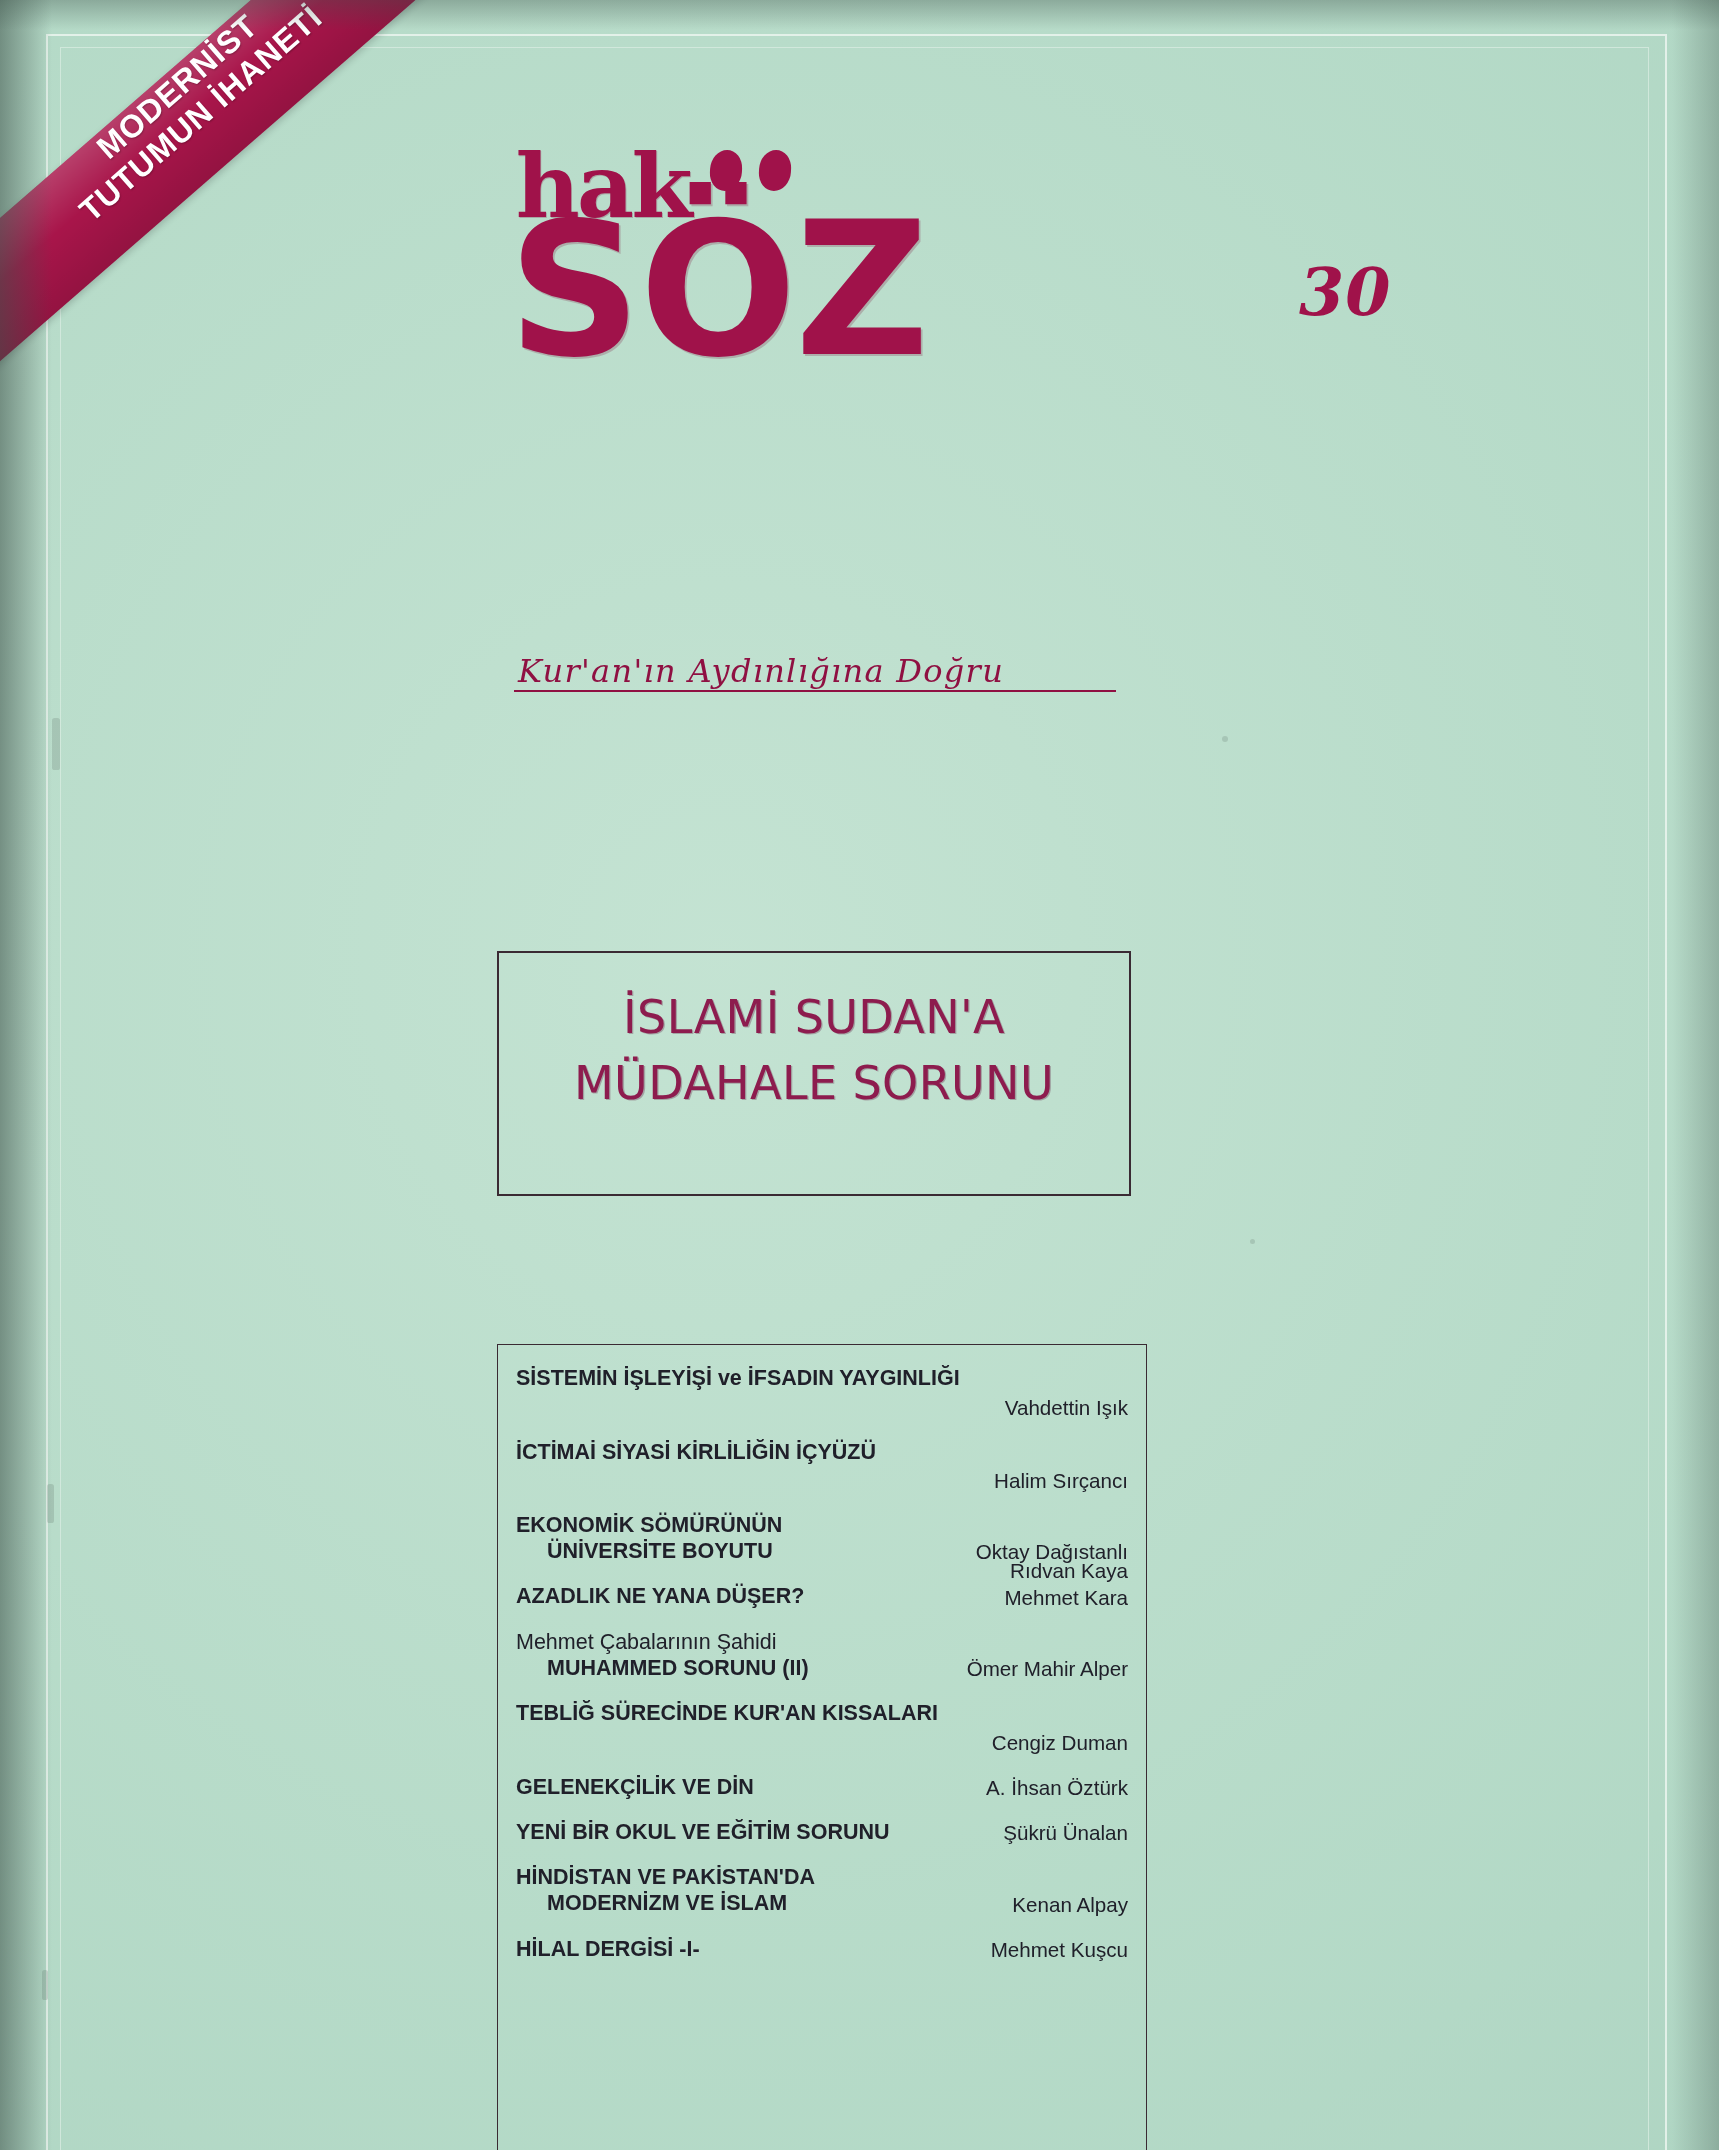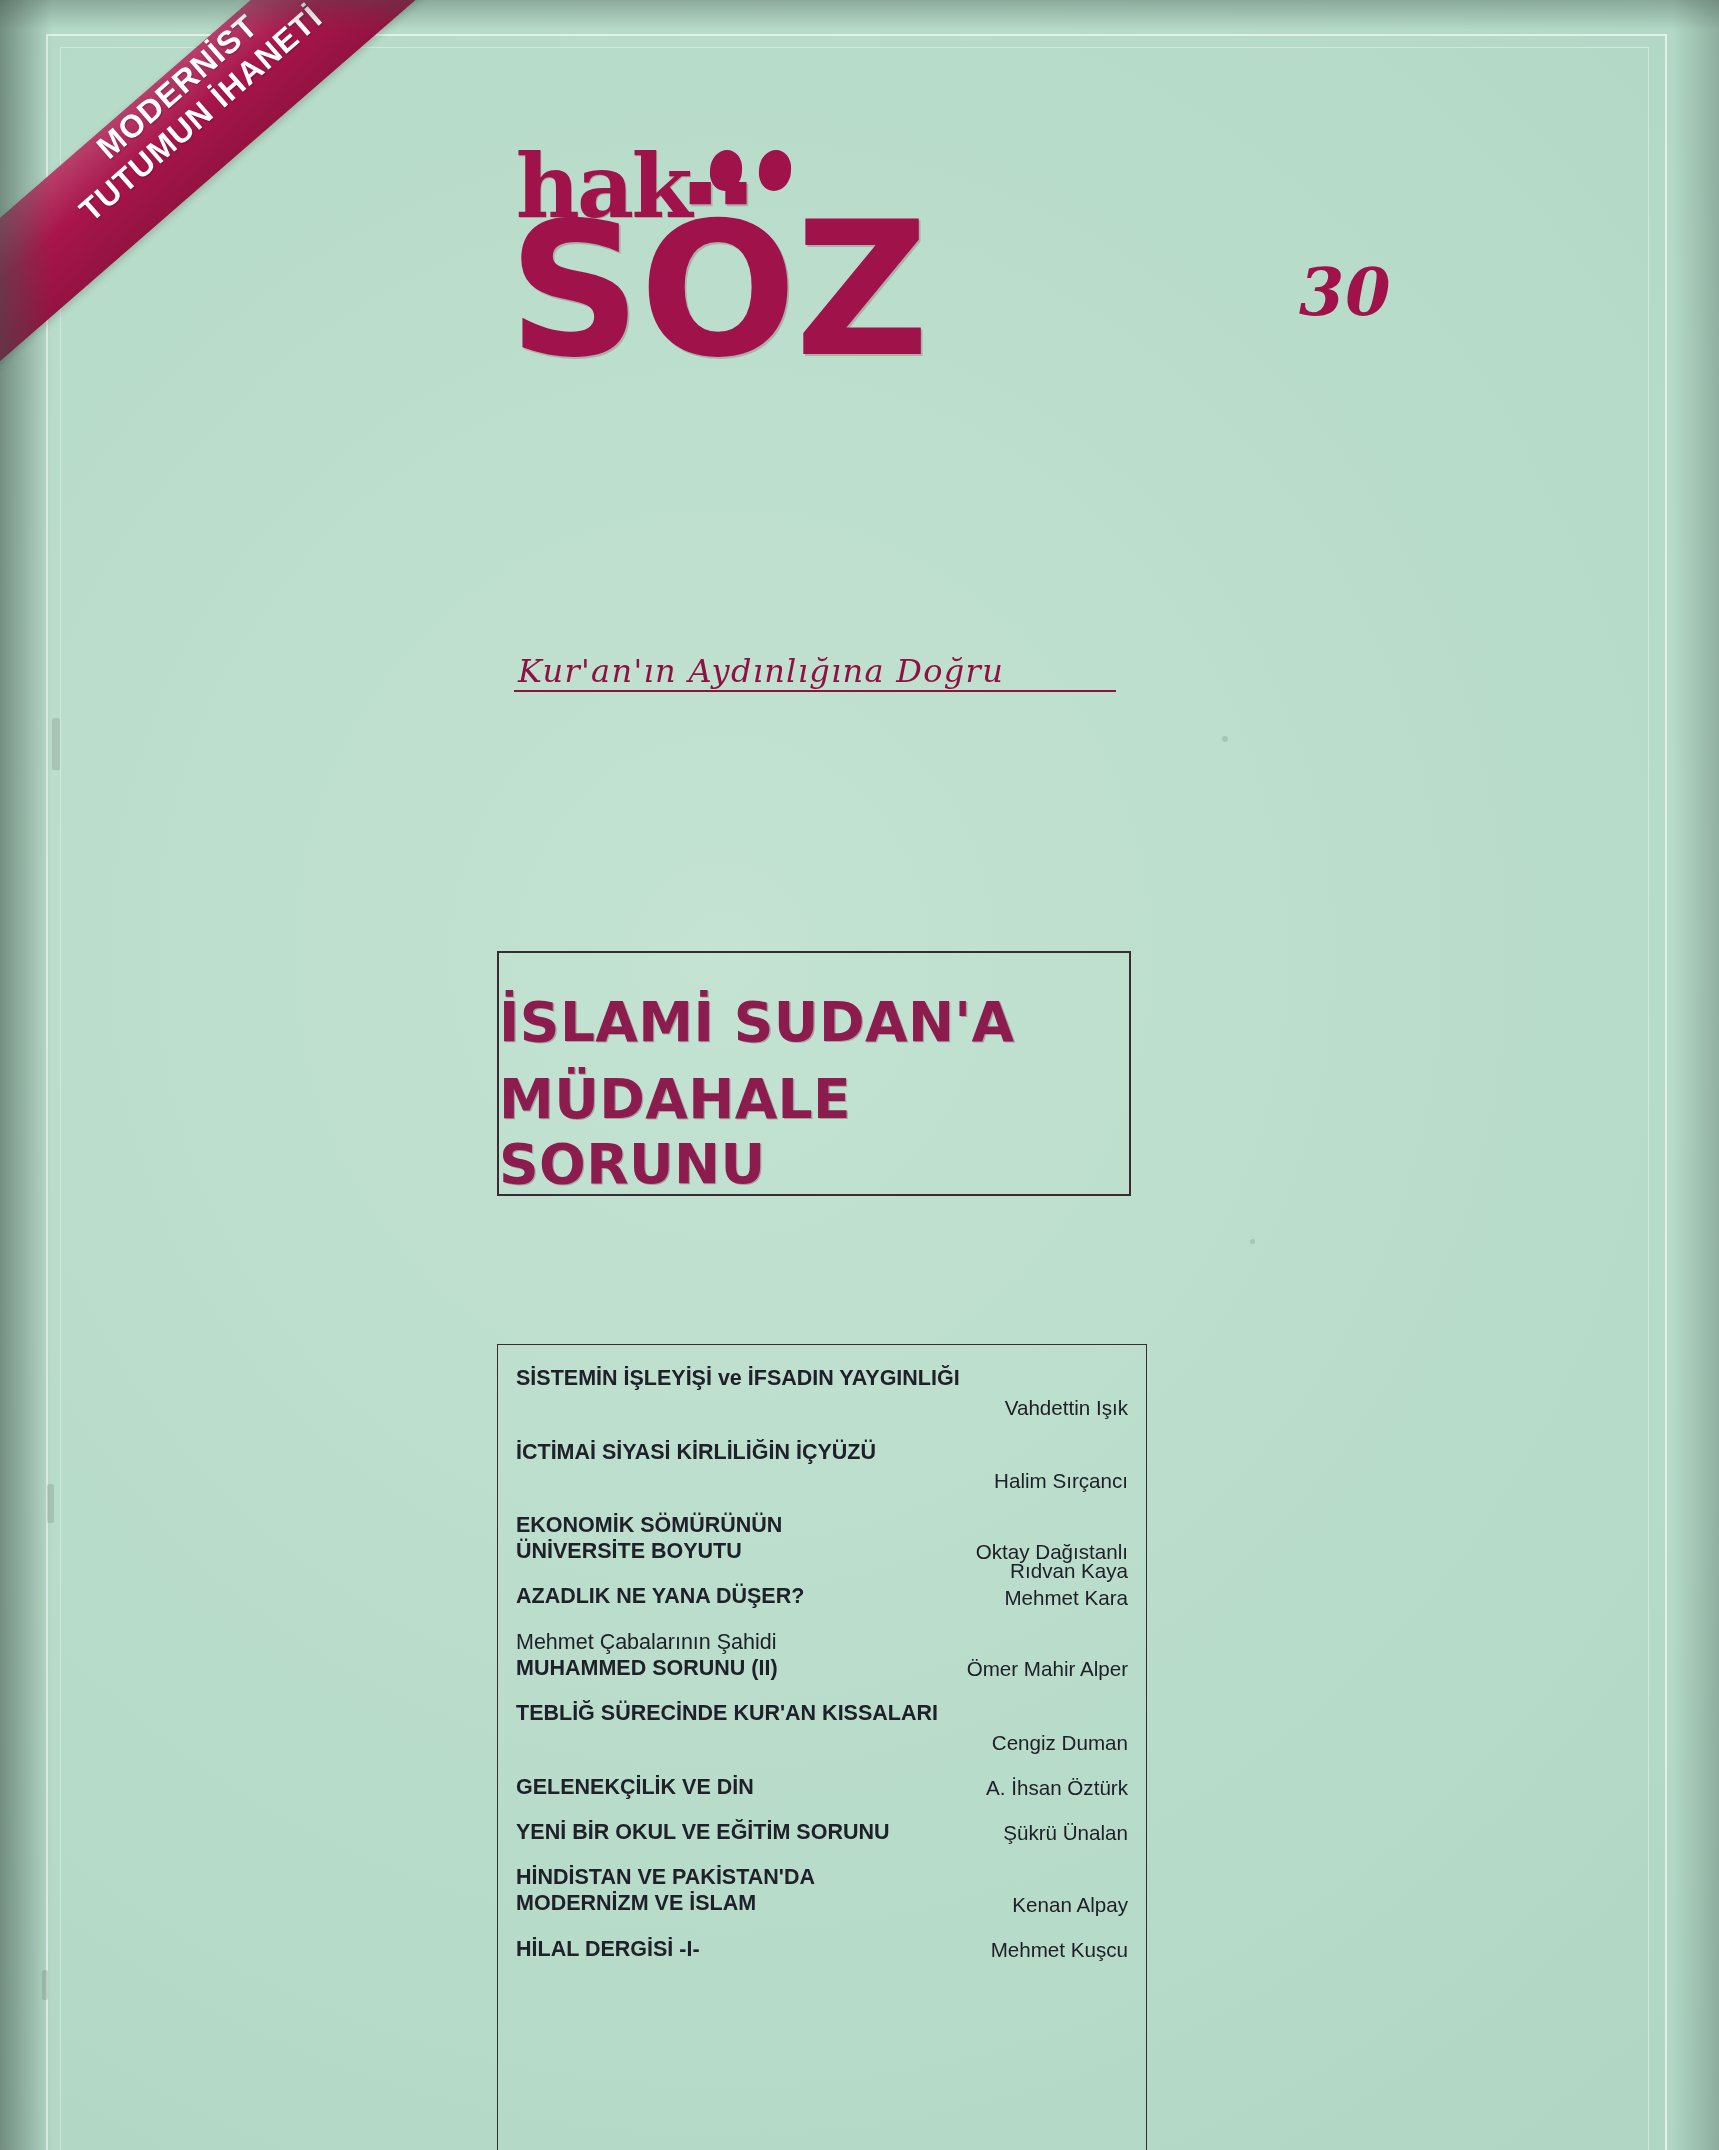--- a/index.html
+++ b/index.html
@@ -175,24 +175,24 @@
   .headline-box {
     position: absolute;
     left: 497px;
     top: 951px;
     width: 634px;
     height: 245px;
     border: 2.2px solid #3a2a33;
     box-sizing: border-box;
   }
   .headline-box .hl {
-    text-align: left;
+    text-align: center;
     font-family: "DejaVu Sans", sans-serif;
-    font-weight: bold;
-    font-size: 55px;
+    font-weight: normal;
+    font-size: 46px;
     color: #8d1c4e;
     letter-spacing: 0.4px;
     line-height: 1.18;
     text-shadow: 1.3px 1.3px 0 rgba(90,20,55,0.30);
   }
   .headline-box .hl.first { margin-top: 37px; }
   .headline-box .hl.second { margin-top: 12px; }
 
   
   .contents-box {
@@ -214,21 +214,21 @@
     font-size: 21.5px;
     line-height: 1.22;
     color: #20202a;
     font-weight: bold;
     letter-spacing: 0px;
     max-width: 482px;
   }
   .toc-titles.light {
     font-weight: normal;
   }
-  .toc-titles .line2 { display: block; }
+  .toc-titles .line2 { display: block; margin-left: 31px; }
   .toc-author {
     position: absolute;
     right: 0;
     bottom: 0;
     font-family: "Liberation Sans", sans-serif;
     font-size: 20.6px;
     color: #20202a;
     white-space: nowrap;
   }
   .toc-author.below {

